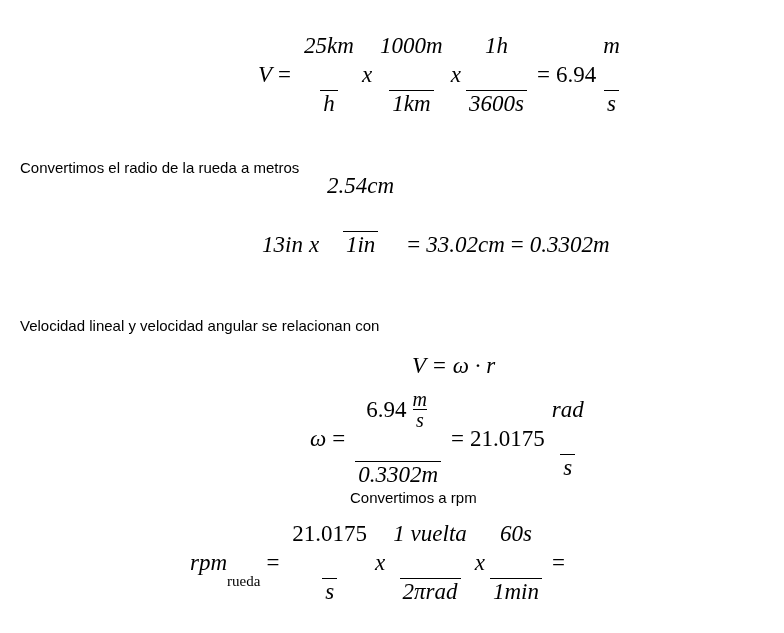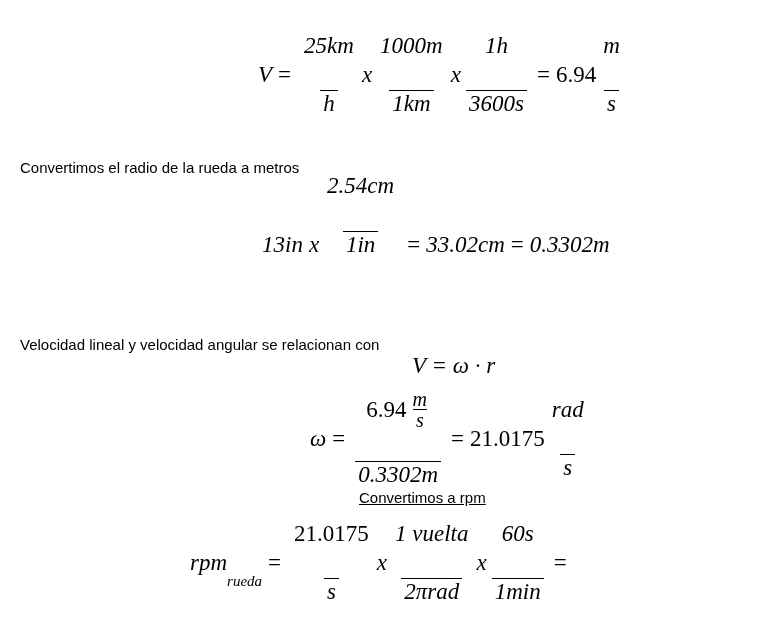--- a/index.html
+++ b/index.html
@@ -5,21 +5,21 @@
   html, body { margin:0; padding:0; background:#ffffff; }
   body { width:784px; height:633px; position:relative; overflow:hidden; color:#000; }
   .text { position:absolute; font-family:"Liberation Sans", sans-serif; font-size:15px; white-space:nowrap; }
   .eq { position:absolute; font-family:"Liberation Serif", "DejaVu Serif", serif; font-size:23px; display:flex; align-items:center; white-space:nowrap; }
   .it { font-style:italic; }
   .frac { display:inline-flex; flex-direction:column; align-items:center; margin:0 4px; vertical-align:middle;gap:31px; }
   .frac .num { padding:0 3px; line-height:1.15; }
   .frac .den { padding:0 3px; line-height:1.15; border-top:1.6px solid #000; }
   .op { margin:0 6px; }
   .x { font-style:italic; margin:0 1px; }
-  .sub { font-size:15px; font-style:italic; position:relative; top:6px;margin-top:24px; }
+  .sub { font-size:15px; position:relative; top:6px;margin-top:24px; }
   .inner-frac { display:inline-flex; flex-direction:column; align-items:center; margin-left:3px; vertical-align:middle; font-size:20px; }
   .inner-frac .num { line-height:1.0; }
   .inner-frac .den { line-height:1.0; border-top:1.4px solid #000; }
 </style>
 </head>
 <body>
 
 <div class="eq" style="left:258px; top:40px; height:70px;">
   <span class="it">V</span>
   <span class="op">=</span>
@@ -53,21 +53,21 @@
   <span class="frac">
     <span class="num it">2.54cm</span>
     <span class="den it">1in</span>
   </span>
   <span class="op">=</span>
   <span class="it">33.02cm</span>
   <span class="op">=</span>
   <span class="it">0.3302m</span>
 </div>
 
-<div class="text" style="left:20px; top:317px;margin-top:19px;">Velocidad lineal y velocidad angular se relacionan con</div>
+<div class="text" style="left:20px; top:317px;">Velocidad lineal y velocidad angular se relacionan con</div>
 
 <div class="eq it" style="left:412px; top:353px;">V = ω · r</div>
 
 <div class="eq" style="left:310px; top:400px; height:78px;">
   <span class="it">ω</span>
   <span class="op">=</span>
   <span class="frac">
     <span class="num" style="display:flex;align-items:center;">
       <span>6.94</span>
       <span class="inner-frac">
@@ -78,21 +78,21 @@
     <span class="den it">0.3302m</span>
   </span>
   <span class="op">=</span>
   <span>21.0175</span>
   <span class="frac">
     <span class="num it">rad</span>
     <span class="den it">s</span>
   </span>
 </div>
 
-<div class="text" style="left:359px; top:489px;text-decoration:underline;">Convertimos a rpm</div>
+<div class="text" style="left:350px; top:489px;">Convertimos a rpm</div>
 
 <div class="eq" style="left:190px; top:528px; height:70px;">
   <span class="it">rpm</span>
   <span class="sub">rueda</span>
   <span class="op">=</span>
   <span class="frac">
     <span class="num">21.0175</span>
     <span class="den it">s</span>
   </span>
   <span class="x">x</span>

